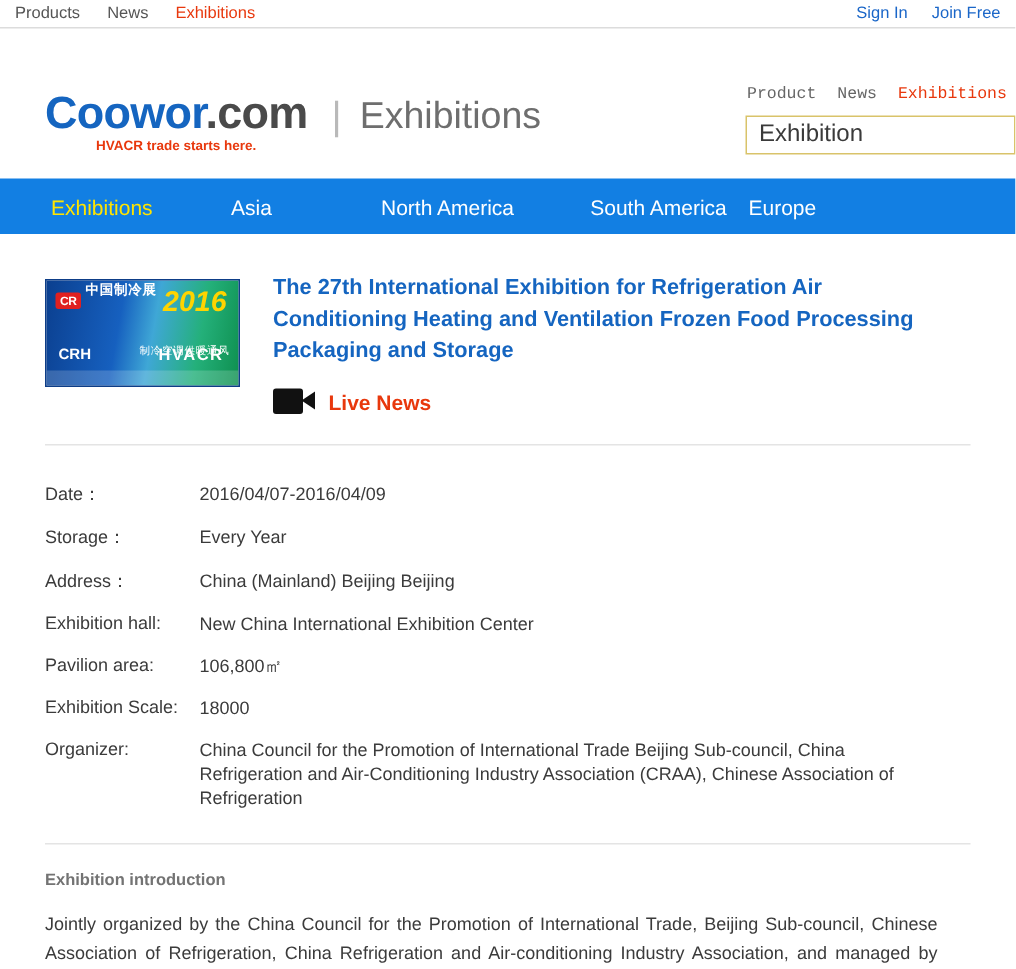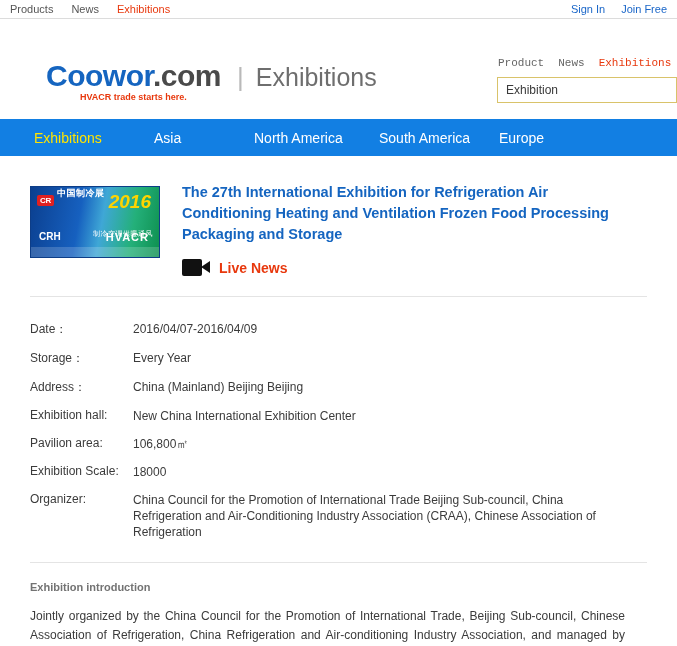--- a/index.html
+++ b/index.html
@@ -25,21 +25,20 @@
   .topbar .right { margin-left: auto; display: flex; align-items: center; gap: 16px; }
   .topbar a { color: #555; text-decoration: none; }
   .topbar a.active { color: #e8380d; }
   .topbar .right a { color: #1a66c8; }
 
   
   .header {
     position: relative;
     height: 100px;
     padding: 0 10px;
-    margin-left: 16px;
   }
   .brand {
     position: absolute;
     left: 30px;
     top: 42px;
     display: flex;
     align-items: flex-end;
   }
   .logo-wrap { position: relative; }
   .logo-main {
@@ -96,21 +95,21 @@
     background: #fff;
     display: flex;
     align-items: center;
   }
   .search-box input {
     border: 0;
     outline: 0;
     width: 100%;
     height: 100%;
     padding: 0 8px;
-    font-size: 12px;
+    font-size: 16px;
     color: #3a3a3a;
     font-family: "Liberation Sans", sans-serif;
     background: transparent;
   }
 
   
   .bluenav {
     height: 37px;
     background: #127fe3;
     display: flex;
@@ -120,21 +119,21 @@
   }
   .bluenav a {
     color: #ffffff;
     text-decoration: none;
     display: inline-block;
   }
   .bluenav a.active { color: #ffe400; }
   .nav-ex  { width: 120px; }
   .nav-as  { width: 100px; }
   .nav-na  { width: 125px; }
-  .nav-sa  { width: 120px; }
+  .nav-sa  { width: 120px; text-align: center; }
 
   
   .content { padding: 0 28px; }
 
   .expo-head {
     display: flex;
     padding-top: 26px;
     padding-bottom: 20px;
     border-bottom: 1px solid #e4e4e4;
     margin: 0 2px;

